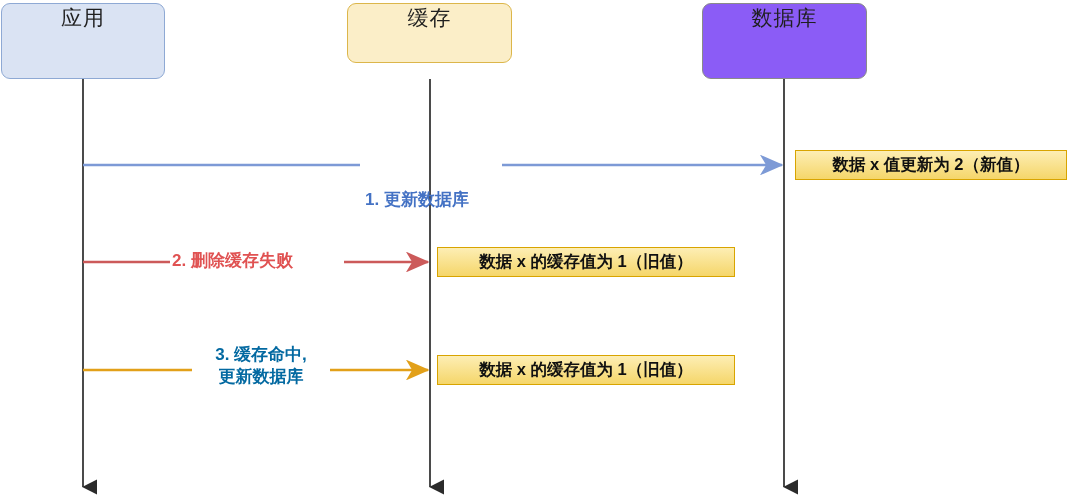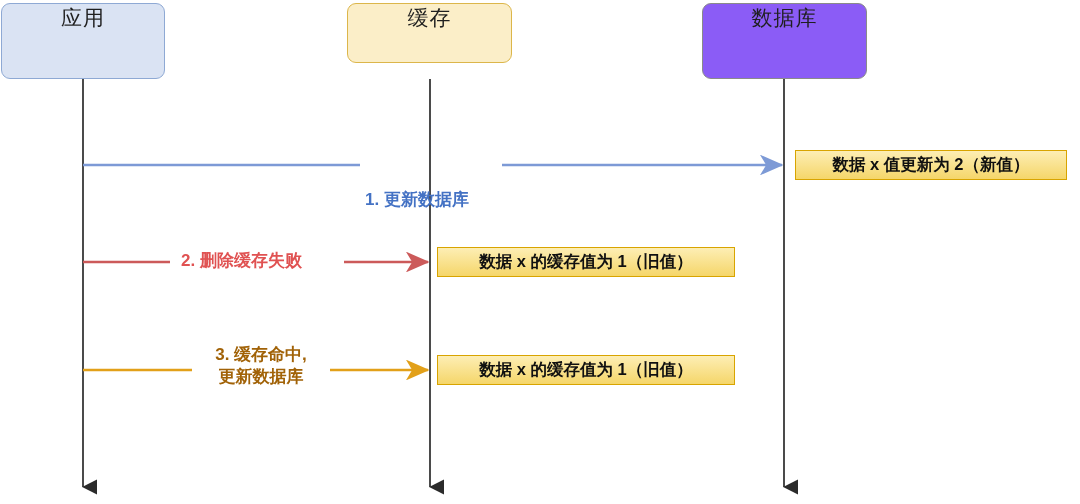--- a/index.html
+++ b/index.html
@@ -63,21 +63,21 @@
   .msg-label {
     position: absolute;
     font-size: 17px;
     font-weight: bold;
     white-space: nowrap;
     text-align: center;
     line-height: 22px;
   }
   .msg-label.blue  { color: #4472c4; }
   .msg-label.red   { color: #e05252; }
-  .msg-label.amber { color: #a16207; }
+  .msg-label.amber { color: #0369a1; }
 </style>
 </head>
 <body>
 
 <div id="diagram">
 
   <svg class="layer" viewBox="0 0 1080 504" xmlns="http://www.w3.org/2000/svg">
     <defs>
       <marker id="head-blue" markerWidth="9" markerHeight="8" refX="8.5" refY="4" orient="auto">
         <path d="M0,0 L9,4 L0,8 L2.4,4 Z" fill="#7d9ad6"></path>
@@ -112,21 +112,21 @@
   </div>
   <div class="participant-box p-cache">
     <span>缓存</span>
   </div>
   <div class="participant-box p-db">
     <span>数据库</span>
   </div>
 
   <div class="msg-label blue" style="left:365px; top:153px;margin-top:36px;">1. 更新数据库</div>
 
-  <div class="msg-label red" style="left:181px; top:250px;">2. 删除缓存失败</div>
+  <div class="msg-label red" style="left:172px; top:250px;">2. 删除缓存失败</div>
 
   <div class="msg-label amber" style="left:196px; top:344px; width:130px;">
     <div>3. 缓存命中,</div>
     <div>更新数据库</div>
   </div>
 
   <div class="note" style="left:795px; top:150px; width:272px;">数据 x 值更新为 2（新值）</div>
   <div class="note" style="left:437px; top:247px; width:298px;">数据 x 的缓存值为 1（旧值）</div>
   <div class="note" style="left:437px; top:355px; width:298px;">数据 x 的缓存值为 1（旧值）</div>
 

